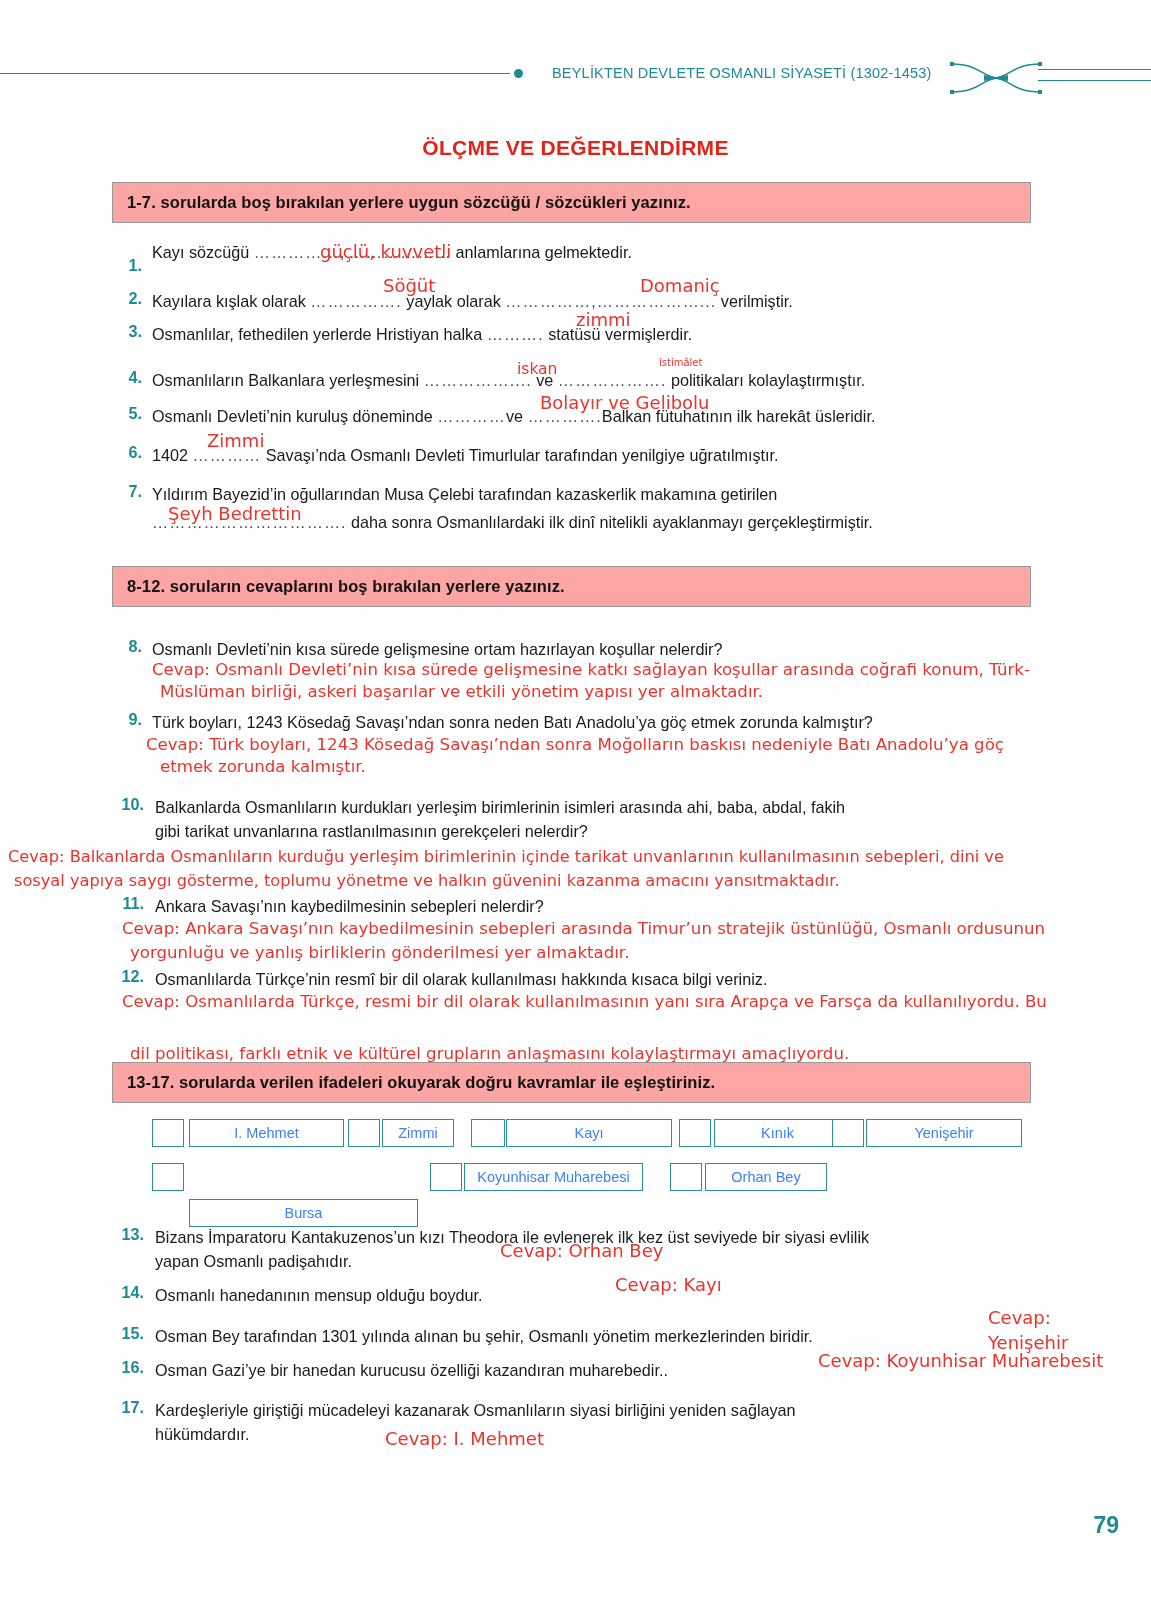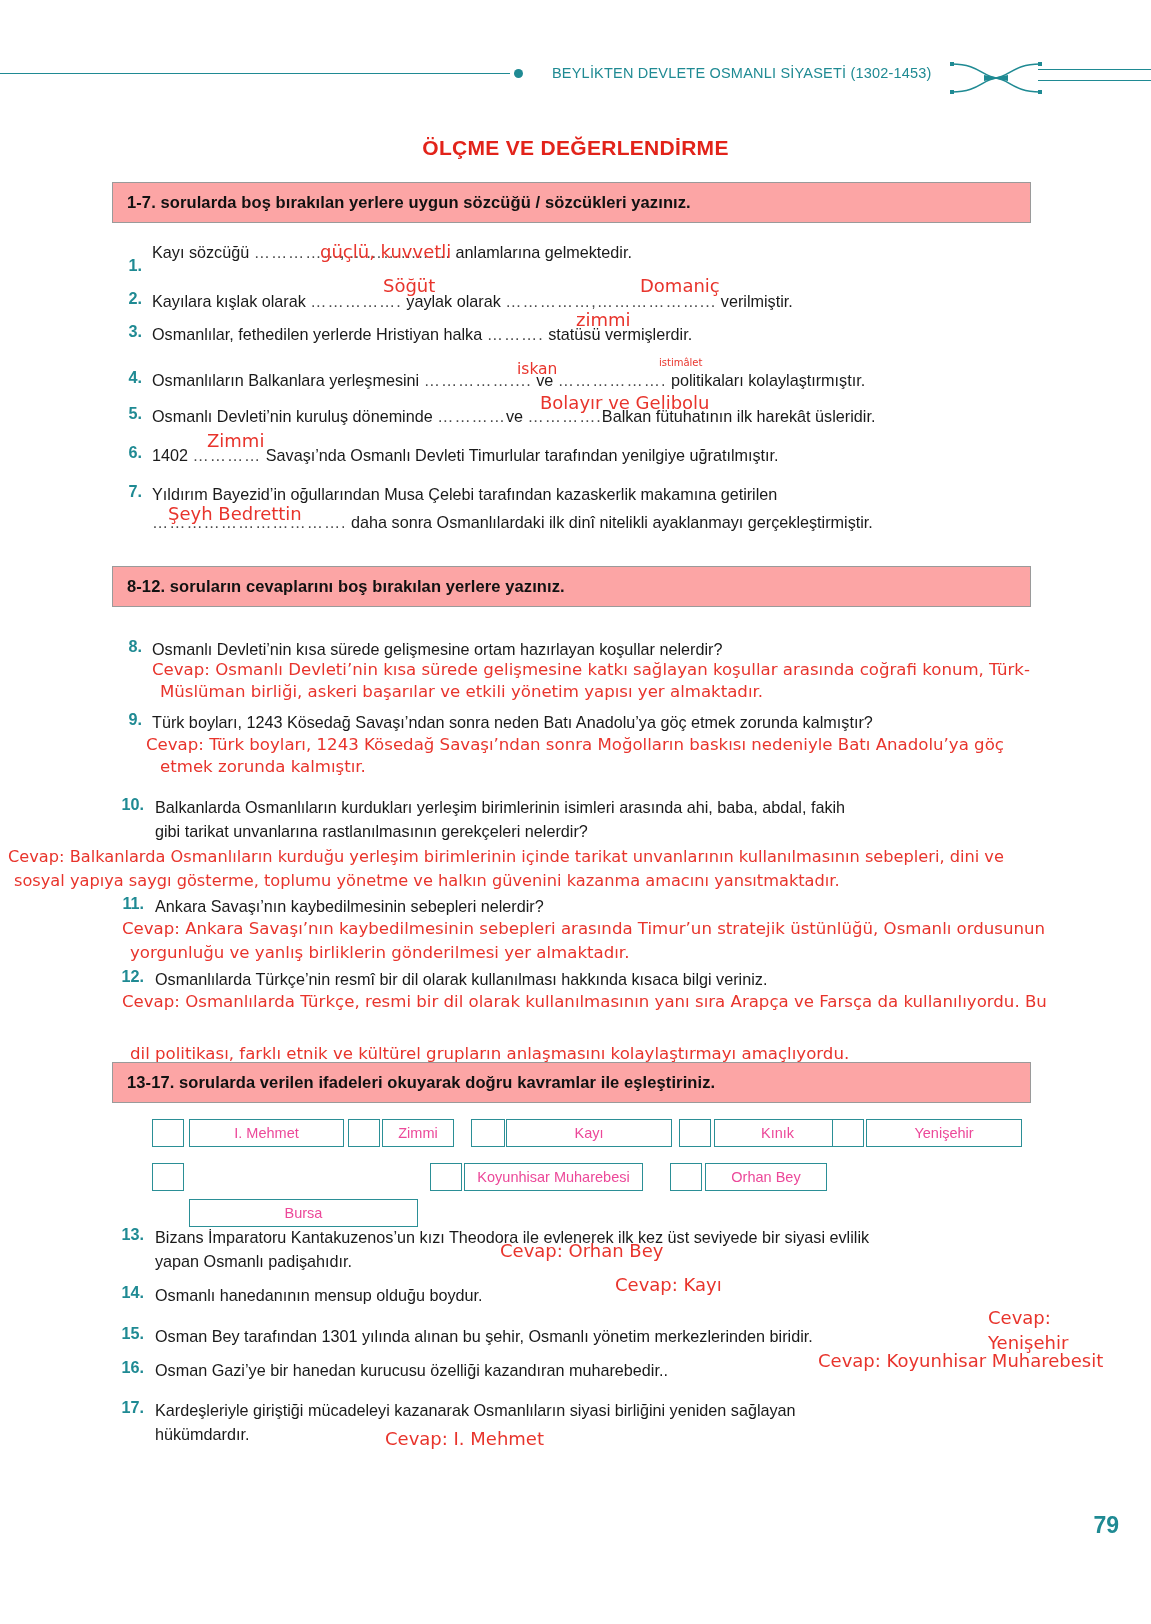--- a/index.html
+++ b/index.html
@@ -157,21 +157,21 @@
   }
   .chip-label {
     border: 1px solid #2b8f96;
     height: 28px;
     box-sizing: border-box;
     background: #fff;
     display: flex;
     align-items: center;
     justify-content: center;
     font-size: 14.5px;
-    color: #ec4899;
+    color: #3b82f6;
     white-space: nowrap;
   }
 
   
   .pageno {
     position: absolute;
     top: 1512px;
     left: 0;
     width: 1119px;
     text-align: right;

